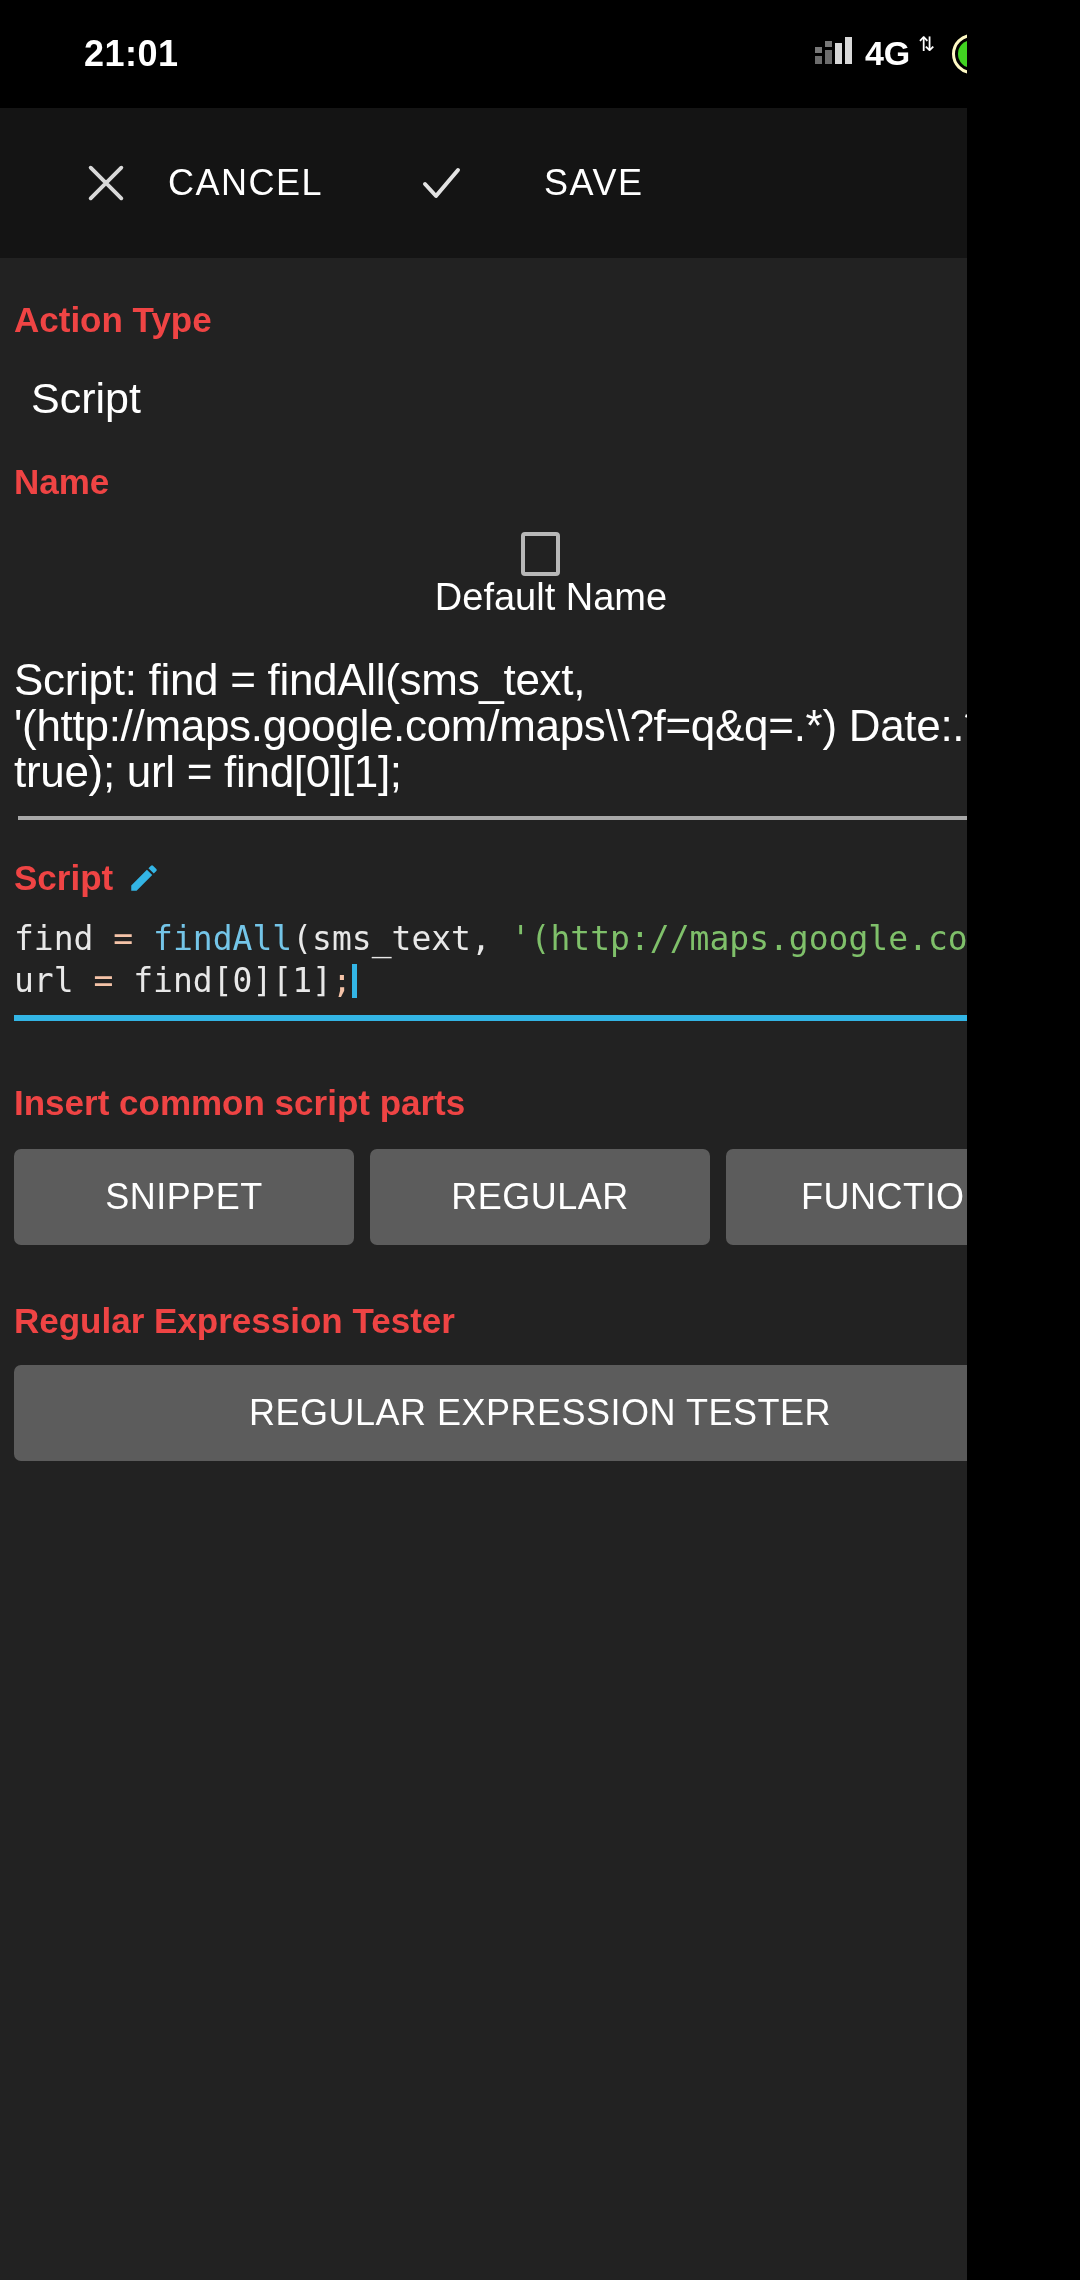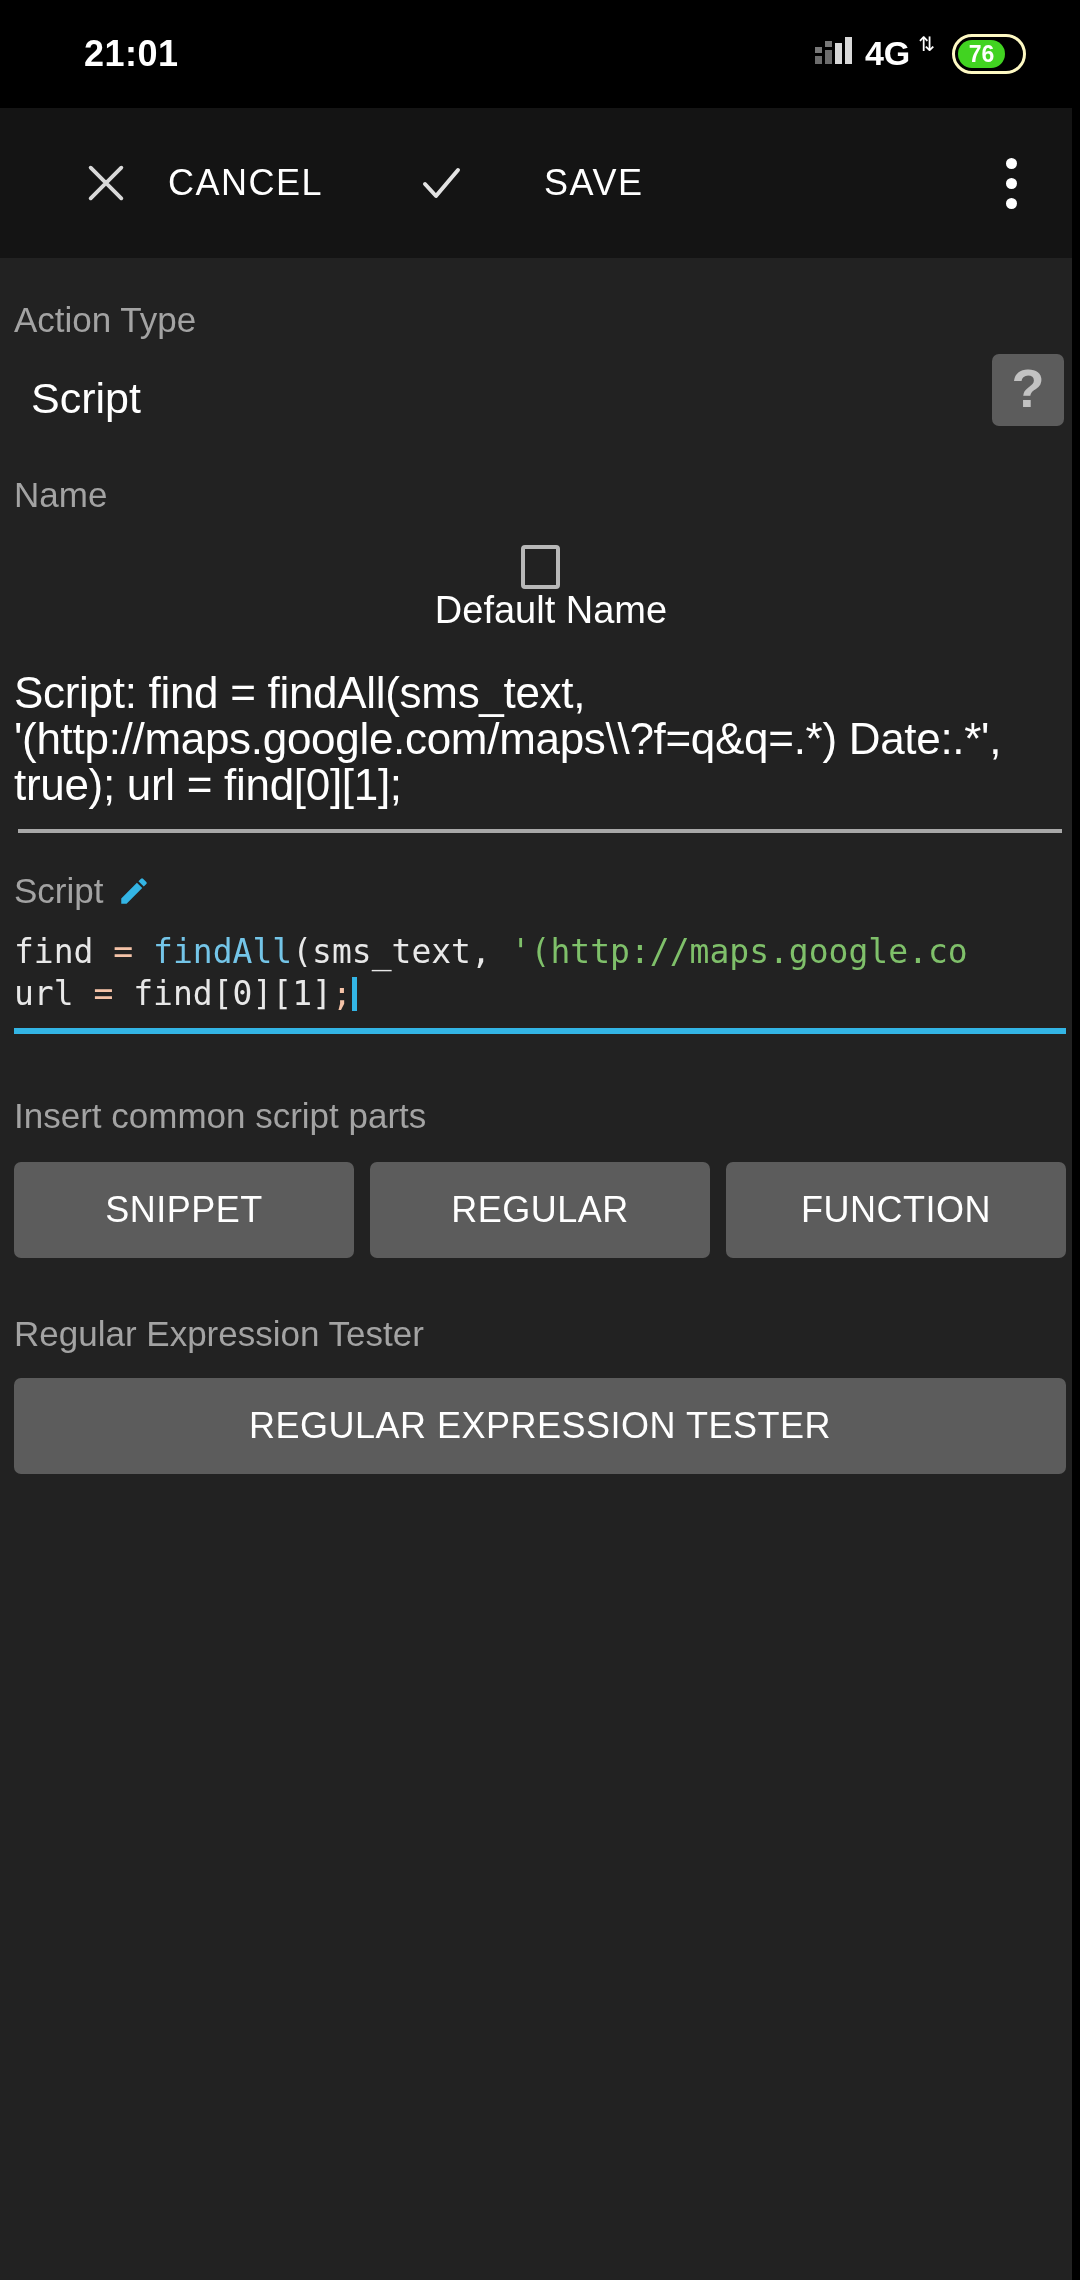--- a/index.html
+++ b/index.html
@@ -8,21 +8,21 @@
     background: #000;
   }
   body {
     width: 1080px;
     height: 2280px;
     font-family: "Liberation Sans", sans-serif;
     overflow: hidden;
   }
   .screen {
     position: relative;
-    width: 1072px;
+    width: 967px;
     height: 2280px;
     background: #222222;
     overflow: hidden;
   }
 
   
   .status-bar {
     position: absolute;
     top: 0; left: 0;
     width: 1080px;
@@ -163,23 +163,23 @@
   
   .content {
     position: absolute;
     top: 258px; left: 0;
     width: 1080px;
     bottom: 0;
     padding: 0 14px;
     box-sizing: border-box;
   }
   .section-label {
-    color: #a3a3a3;
+    color: #ef4444;
     font-size: 35px;
-    font-weight: normal;
+    font-weight: bold;
   }
   .row-action-type {
     position: relative;
     padding-top: 42px;
   }
   .value-script {
     color: #ffffff;
     font-size: 43px;
     padding-left: 17px;
     margin-top: 34px;
@@ -198,21 +198,21 @@
     cursor: pointer;
   }
   .help-glyph {
     color: #c2c2c2;
     font-size: 54px;
     font-weight: bold;
     line-height: 1;
     margin-top: -4px;
   }
 
-  .name-section { margin-top: 52px; }
+  .name-section { margin-top: 39px; }
   .checkbox-row {
     display: flex;
     align-items: center;
     margin-top: 30px;
     cursor: pointer;
     flex-direction: column;
   }
   .checkbox {
     width: 39px;
     height: 44px;

